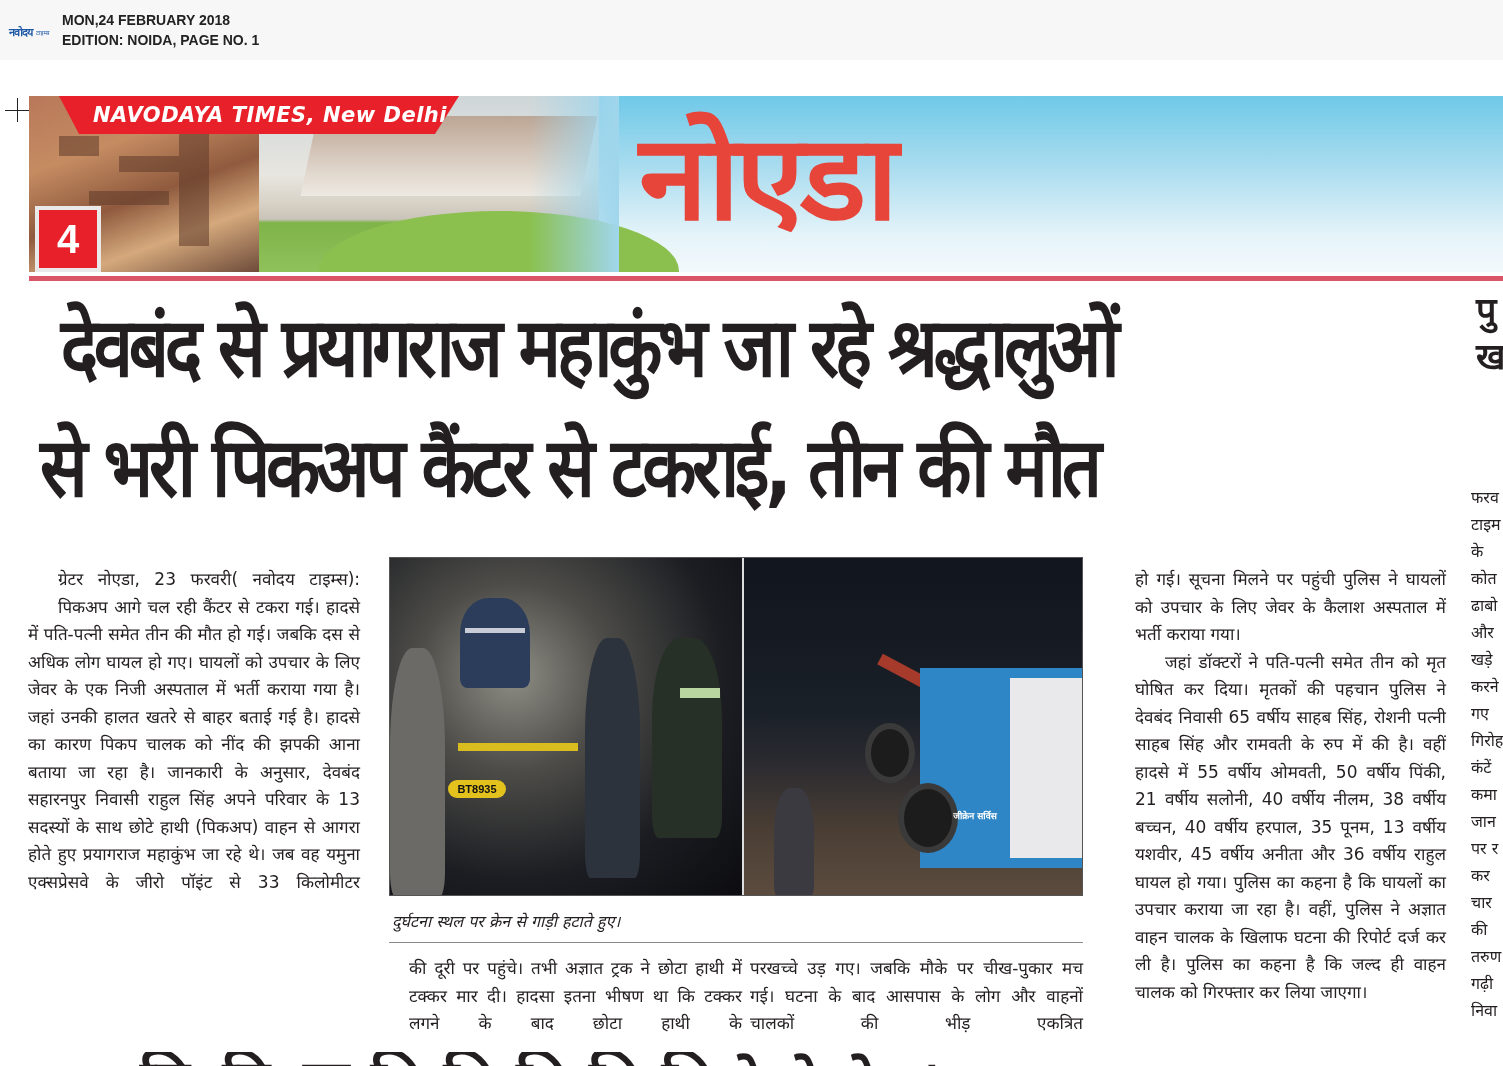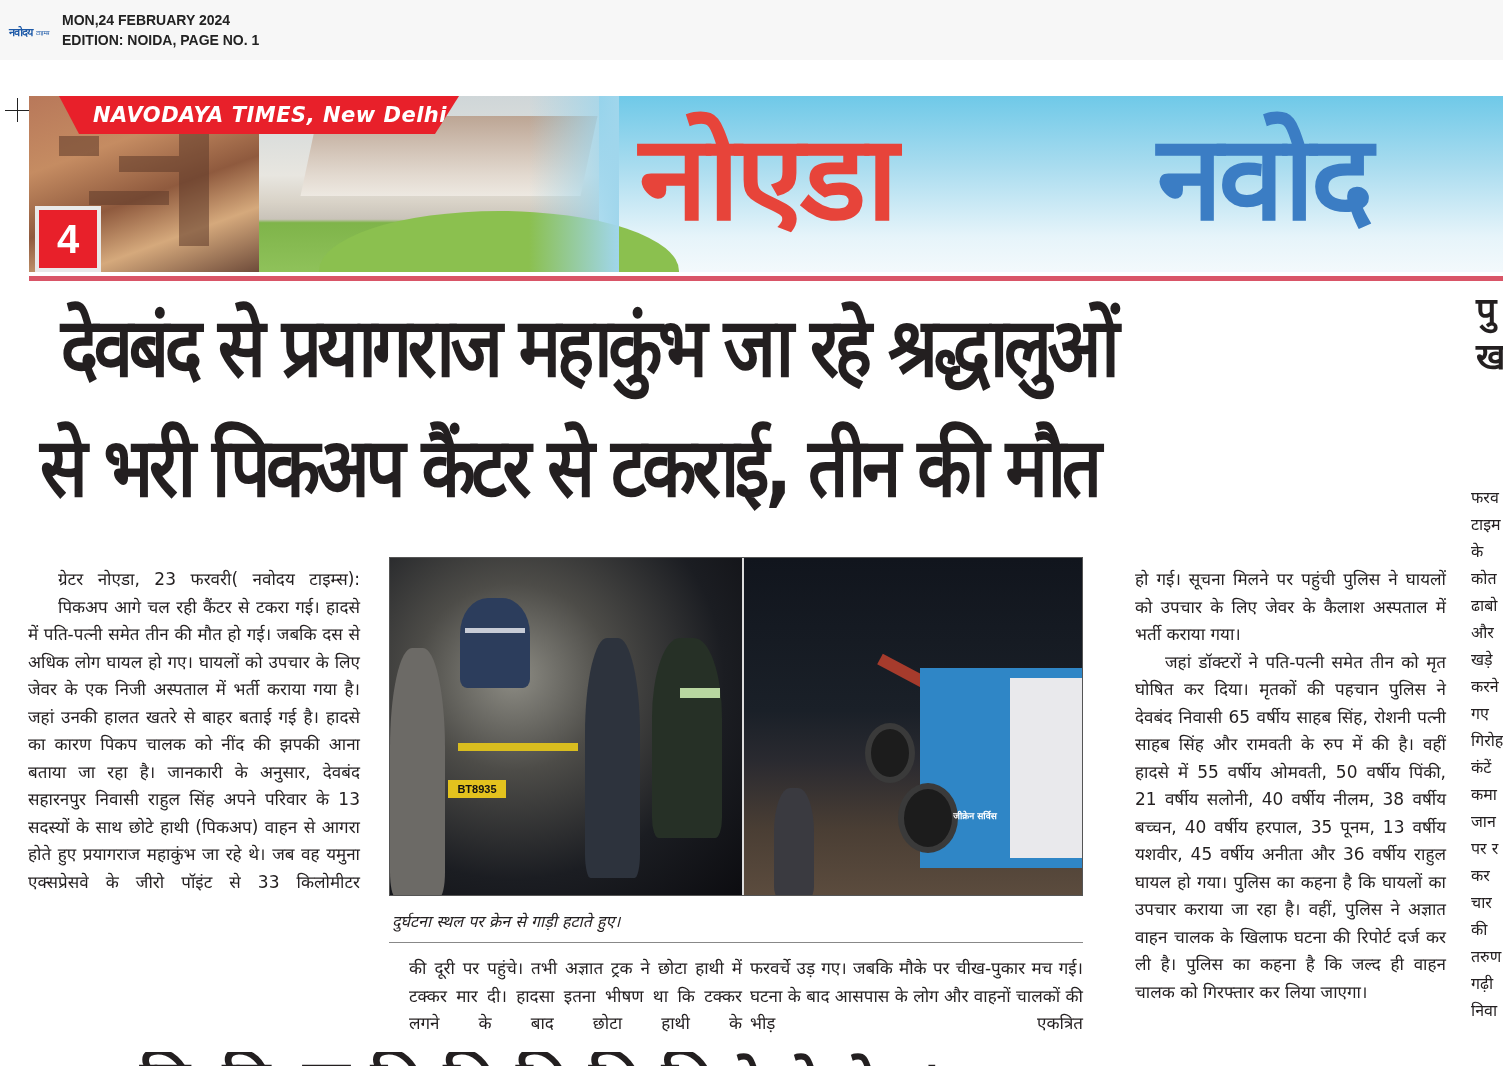--- a/index.html
+++ b/index.html
@@ -54,21 +54,21 @@
   .col3 { left: 750px; top: 955px; width: 333px; }
   .col4 { left: 1113px; top: 566px; width: 333px; }
 
   
   .photo { position: absolute; left: 389px; top: 557px; width: 694px; height: 339px; border: 1px solid #555; overflow: hidden; background: #111; }
   .ph-left { position: absolute; left: 0; top: 0; width: 352px; height: 339px;
     background: radial-gradient(ellipse at 35% 35%, #8d8c84 0%, #4d4c48 30%, #1b1d22 65%, #0c0c10 100%); }
   .ph-right { position: absolute; left: 354px; top: 0; width: 340px; height: 339px;
     background: linear-gradient(180deg, #11151d 0%, #1a2028 45%, #2a2a30 60%, #4a3e34 80%, #5c4c3e 100%); }
   .ph-sep { position: absolute; left: 352px; top: 0; width: 2px; height: 339px; background: #ddd; }
-  .ph-plate { position: absolute; left: 58px; top: 222px; width: 58px; height: 18px; background: #e3c21e; color: #111; font-family: "Liberation Sans", sans-serif; font-weight: bold; font-size: 11px; line-height: 18px; text-align: center; }
+  .ph-plate { position: absolute; left: 58px; top: 222px; width: 58px; height: 18px; background: #e3c21e; color: #111; font-family: "Liberation Sans", sans-serif; font-weight: bold; font-size: 11px; line-height: 18px; text-align: center; border-radius: 9px; }
   .ph-worker { position: absolute; background: #2d333d; border-radius: 40% 40% 10% 10%; }
   .ph-stripe { position: absolute; background: #b8d6a0; }
   .ph-yellow { position: absolute; background: #d9bd1f; }
   .ph-truck { position: absolute; left: 530px; top: 110px; width: 164px; height: 200px; background: #2f86c6; }
   .ph-cab { position: absolute; left: 620px; top: 120px; width: 74px; height: 180px; background: #e9e9ec; }
   .ph-crane { position: absolute; left: 490px; top: 95px; width: 110px; height: 12px; background: #a63b2c; transform: rotate(28deg); transform-origin: left; }
   .ph-wheel { position: absolute; border-radius: 50%; background: #1c1c1c; border: 6px solid #3a3a3a; }
   .ph-sign { position: absolute; left: 540px; top: 250px; width: 90px; height: 16px; color: #fff; font-size: 9px; font-weight: bold; line-height: 16px; text-align: center; }
 
   .caption { position: absolute; left: 392px; top: 910px; font-family: "DejaVu Sans", sans-serif; font-style: italic; font-size: 16px; color: #231f20; }
@@ -84,21 +84,21 @@
 </style>
 </head>
 <body>
 
 <div class="topbar">
   <div class="logo">
     <span class="l1">नवोदय</span>
     <span class="l2">टाइम्स</span>
   </div>
   <div class="meta">
-    <div>MON,24 FEBRUARY 2024</div>
+    <div>MON,24 FEBRUARY 2018</div>
     <div>EDITION: NOIDA, PAGE NO. 1</div>
   </div>
 </div>
 
 <div class="cropmark-h"></div>
 <div class="cropmark-v"></div>
 
 <div class="masthead">
   <div class="mh-photo1">
     <div class="win" style="left:30px;top:40px;width:40px;height:20px;"></div>
@@ -111,21 +111,20 @@
     <div class="field"></div>
   </div>
   <div class="mh-fade"></div>
   <div class="ribbon">
     <span>NAVODAYA TIMES, New Delhi</span>
   </div>
   <div class="page-badge">
     <span>4</span>
   </div>
   <div class="mh-title1">नोएडा</div>
-  <div class="mh-title2">नवोद</div>
 </div>
 
 <div class="rule-red"></div>
 
 <div class="headline">
   <span class="hl-line l1">देवबंद से प्रयागराज महाकुंभ जा रहे श्रद्धालुओं</span>
   <span class="hl-line l2">से भरी पिकअप कैंटर से टकराई, तीन की मौत</span>
 </div>
 
 <div class="col col1">
@@ -155,21 +154,21 @@
   <div class="ph-wheel" style="left:475px;top:165px;width:50px;height:60px;"></div>
   <div class="ph-sign">जीक्रेन सर्विस</div>
 </div>
 <div class="caption">दुर्घटना स्थल पर क्रेन से गाड़ी हटाते हुए।</div>
 <div class="caption-rule"></div>
 
 <div class="col col2">
   <p>की दूरी पर पहुंचे। तभी अज्ञात ट्रक ने छोटा हाथी में टक्कर मार दी। हादसा इतना भीषण था कि टक्कर लगने के बाद छोटा हाथी के</p>
 </div>
 <div class="col col3">
-  <p>फरवर्चे उड़ गए। जबकि मौके पर चीख-पुकार मच गई। घटना के बाद आसपास के लोग और वाहनों चालकों की भीड़ एकत्रित</p>
+  <p>परखच्चे उड़ गए। जबकि मौके पर चीख-पुकार मच गई। घटना के बाद आसपास के लोग और वाहनों चालकों की भीड़ एकत्रित</p>
 </div>
 
 <div class="col col4">
   <p class="last">हो गई। सूचना मिलने पर पहुंची पुलिस ने घायलों को उपचार के लिए जेवर के कैलाश अस्पताल में भर्ती कराया गया।</p>
   <p class="ind last">जहां डॉक्टरों ने पति-पत्नी समेत तीन को मृत घोषित कर दिया। मृतकों की पहचान पुलिस ने देवबंद निवासी 65 वर्षीय साहब सिंह, रोशनी पत्नी साहब सिंह और रामवती के रुप में की है। वहीं हादसे में 55 वर्षीय ओमवती, 50 वर्षीय पिंकी, 21 वर्षीय सलोनी, 40 वर्षीय नीलम, 38 वर्षीय बच्चन, 40 वर्षीय हरपाल, 35 पूनम, 13 वर्षीय यशवीर, 45 वर्षीय अनीता और 36 वर्षीय राहुल घायल हो गया। पुलिस का कहना है कि घायलों का उपचार कराया जा रहा है। वहीं, पुलिस ने अज्ञात वाहन चालक के खिलाफ घटना की रिपोर्ट दर्ज कर ली है। पुलिस का कहना है कि जल्द ही वाहन चालक को गिरफ्तार कर लिया जाएगा।</p>
 </div>
 
 <div class="side-head">
   <div>पु</div>
   <div>ख</div>

